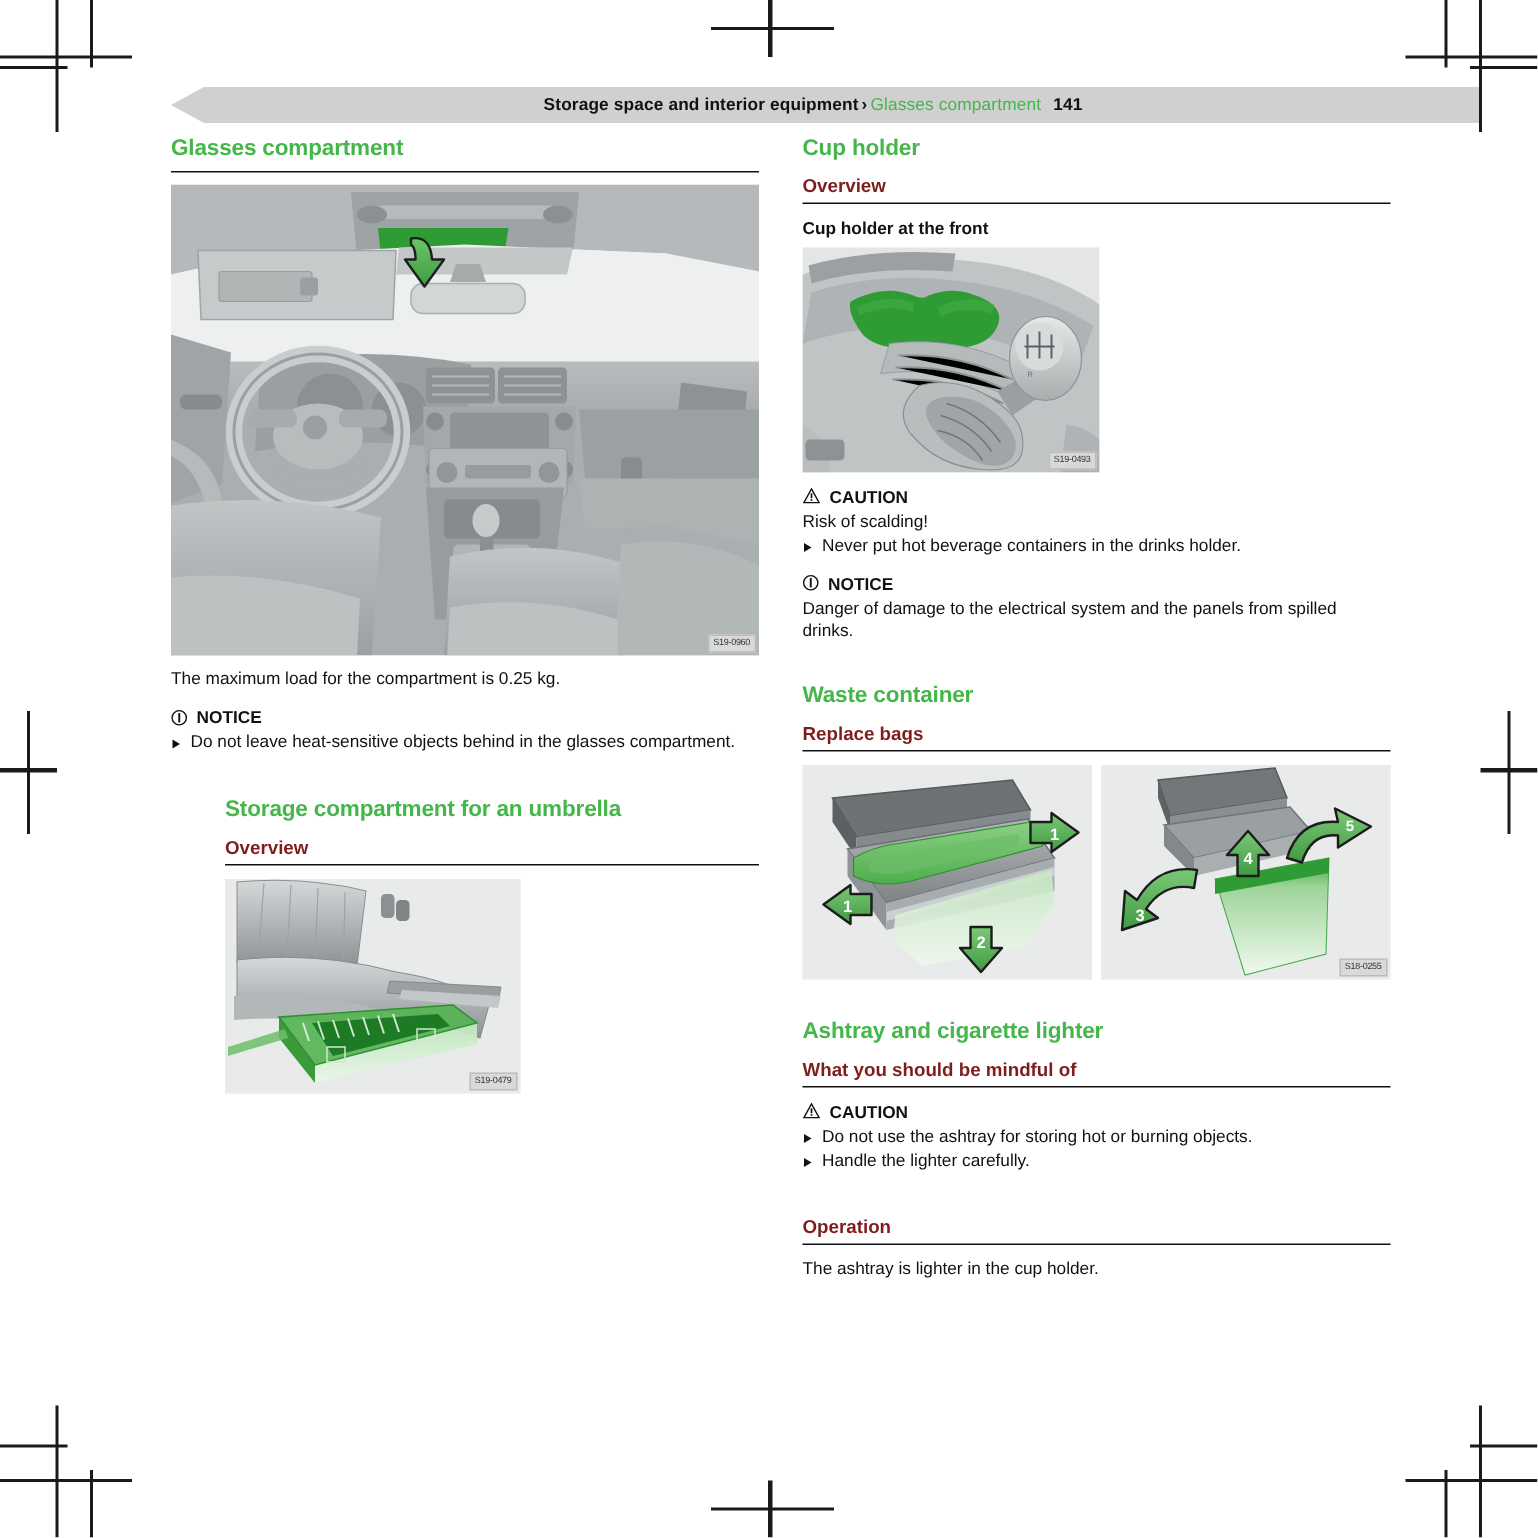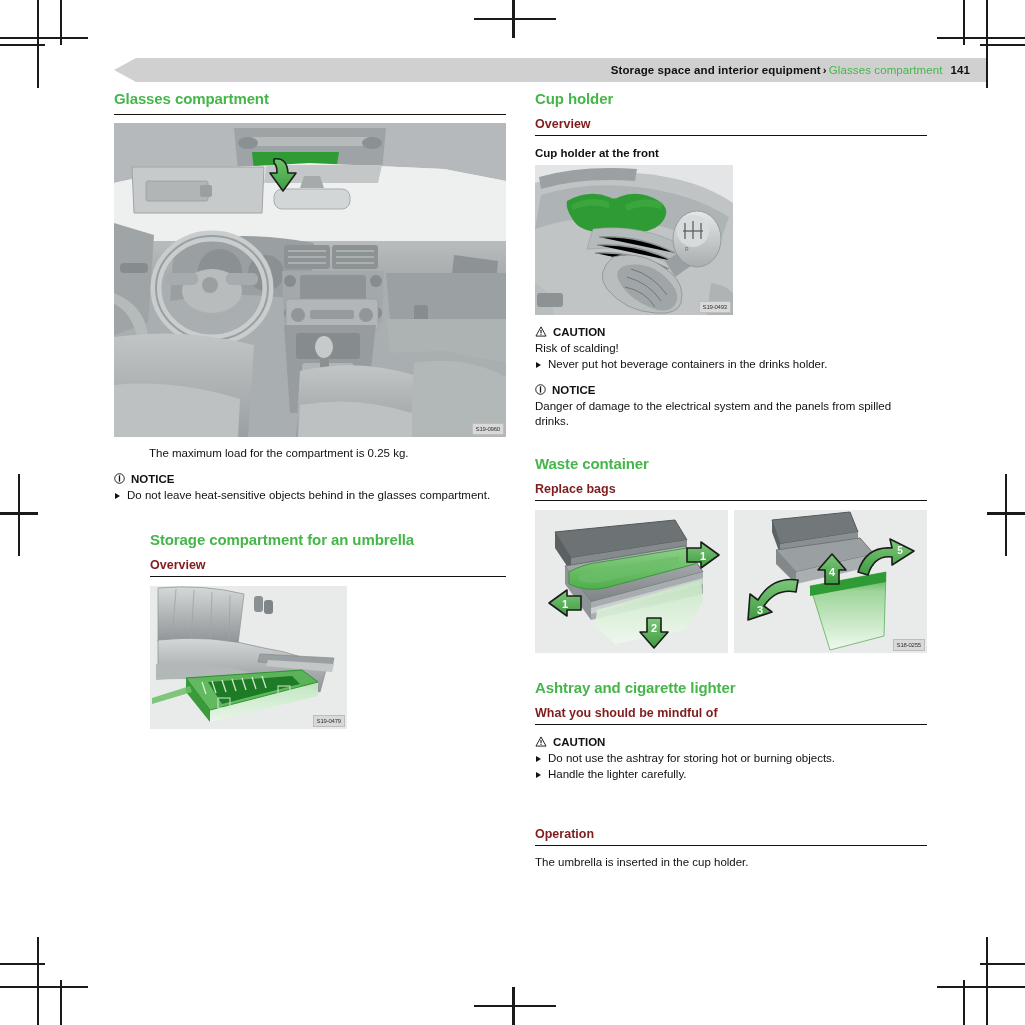--- a/index.html
+++ b/index.html
@@ -34,21 +34,21 @@
     background: #d0d0d0;
     -webkit-clip-path: polygon(22px 0, 100% 0, 100% 100%, 22px 100%, 0 50%);
     clip-path: polygon(22px 0, 100% 0, 100% 100%, 22px 100%, 0 50%);
   }
   .header-text {
     position: absolute;
     left: 0; top: 0;
     width: 856px;
     height: 24px;
     line-height: 24px;
-    text-align: right;
+    text-align: center;
     font-size: 11.5px;
     font-weight: bold;
     color: #111111;
     letter-spacing: 0.1px;
     white-space: nowrap;
   }
   .header-text .chev { color: #111111; font-weight: bold; margin: 0 2px; }
   .header-text .green { color: #45b649; font-weight: normal; }
   .header-text .pageno { color: #111111; font-weight: bold; margin-left: 8px; }
 
@@ -303,21 +303,21 @@
 
             <path d="M0 214 q70 -10 140 8 l-6 92 H0 Z" fill="url(#seatG)"></path>
             <path d="M186 248 q60 -14 120 6 l-4 60 H182 Z" fill="url(#seatG)"></path>
             <path d="M300 240 q50 -8 92 14 V314 H296 Z" fill="#b2b7b8"></path>
             <path d="M0 262 q60 -6 126 14 l-2 38 H0 Z" fill="#bdc1c2"></path>
             <path d="M186 282 q56 -10 112 8 l0 24 H184 Z" fill="#bdc1c2"></path>
           </svg>
           <span class="code">S19-0960</span>
         </figure>
 
-        <p class="body" style="margin-top:9px;margin-left:35px;">The maximum load for the compartment is 0.25 kg.</p>
+        <p class="body" style="margin-top:9px;">The maximum load for the compartment is 0.25 kg.</p>
 
         <div class="adm">
           <div class="adm-title">
             <span class="adm-icon">
               <svg width="11" height="11" viewBox="0 0 12 12">
                 <circle cx="6" cy="6" r="5.2" fill="none" stroke="#111" stroke-width="1"></circle>
                 <rect x="5.3" y="2.6" width="1.4" height="6.8" fill="#111"></rect>
               </svg>
             </span>
             <span>NOTICE</span>
@@ -603,18 +603,18 @@
               </svg>
             </span>
             <span>CAUTION</span>
           </div>
           <ul class="bullets">
             <li>Do not use the ashtray for storing hot or burning objects.</li>
             <li>Handle the lighter carefully.</li>
           </ul>
         </div>
 
-        <h2 class="sub" style="margin-top:44px;">Operation</h2>
-        <p class="body" style="margin-top:9px;">The umbrella is inserted in the cup holder.</p>
+        <h2 class="sub" style="margin-top:28px;">Operation</h2>
+        <p class="body" style="margin-top:9px;">The ashtray is lighter in the cup holder.</p>
       </section>
     </div>
   </div>
 </div>
 
 </body></html>

